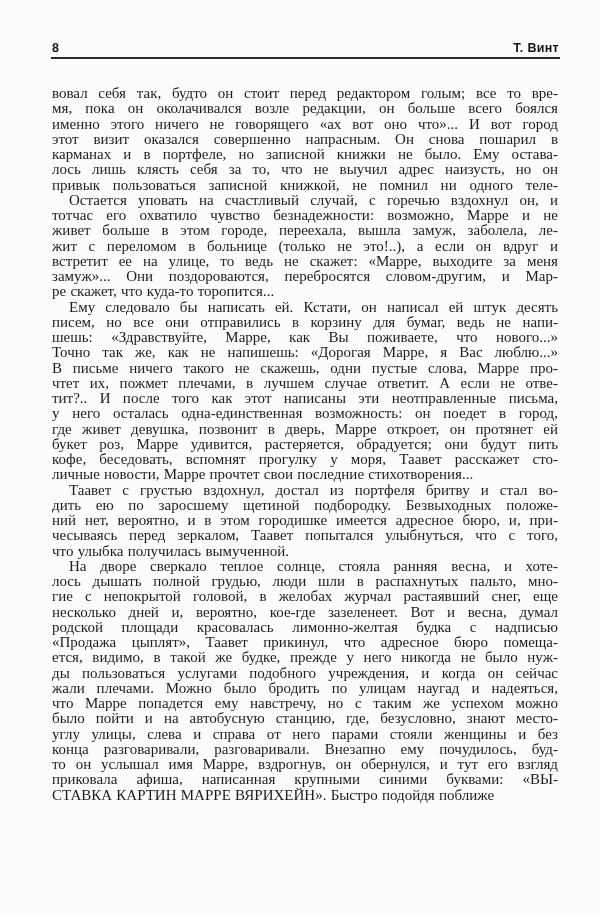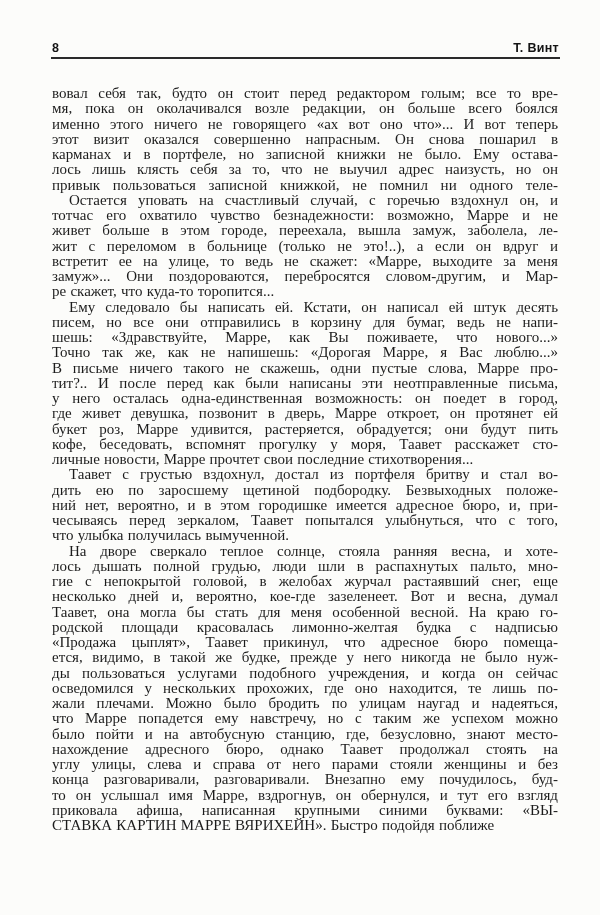--- a/index.html
+++ b/index.html
@@ -62,70 +62,68 @@
 <div class="page">
   <div class="header">
     <span>8</span>
     <span>Т. Винт</span>
   </div>
   <div class="rule"></div>
   <div class="page-body">
       <div class="para">
         <div class="line">вовал себя так, будто он стоит перед редактором голым; все то вре-</div>
         <div class="line">мя, пока он околачивался возле редакции, он больше всего боялся</div>
-        <div class="line">именно этого ничего не говорящего «ах вот оно что»... И вот теперь</div>
+        <div class="line">именно этого ничего не говорящего «ах вот оно что»... И вот город</div>
         <div class="line">этот визит оказался совершенно напрасным. Он снова пошарил в</div>
         <div class="line">карманах и в портфеле, но записной книжки не было. Ему остава-</div>
         <div class="line">лось лишь клясть себя за то, что не выучил адрес наизусть, но он</div>
         <div class="line">привык пользоваться записной книжкой, не помнил ни одного теле-</div>
       </div>
       <div class="para">
         <div class="line indent">Остается уповать на счастливый случай, с горечью вздохнул он, и</div>
         <div class="line">тотчас его охватило чувство безнадежности: возможно, Марре и не</div>
         <div class="line">живет больше в этом городе, переехала, вышла замуж, заболела, ле-</div>
         <div class="line">жит с переломом в больнице (только не это!..), а если он вдруг и</div>
         <div class="line">встретит ее на улице, то ведь не скажет: «Марре, выходите за меня</div>
         <div class="line">замуж»... Они поздороваются, перебросятся словом-другим, и Мар-</div>
         <div class="line last">ре скажет, что куда-то торопится...</div>
       </div>
       <div class="para">
         <div class="line indent">Ему следовало бы написать ей. Кстати, он написал ей штук десять</div>
         <div class="line">писем, но все они отправились в корзину для бумаг, ведь не напи-</div>
         <div class="line">шешь: «Здравствуйте, Марре, как Вы поживаете, что нового...»</div>
         <div class="line">Точно так же, как не напишешь: «Дорогая Марре, я Вас люблю...»</div>
         <div class="line">В письме ничего такого не скажешь, одни пустые слова, Марре про-</div>
-        <div class="line">тит?.. И после перед как были написаны эти неотправленные письма,</div>
+        <div class="line">чтет их, пожмет плечами, в лучшем случае ответит. А если не отве-</div>
+        <div class="line">тит?.. И после того как этот написаны эти неотправленные письма,</div>
         <div class="line">у него осталась одна-единственная возможность: он поедет в город,</div>
         <div class="line">где живет девушка, позвонит в дверь, Марре откроет, он протянет ей</div>
         <div class="line">букет роз, Марре удивится, растеряется, обрадуется; они будут пить</div>
         <div class="line">кофе, беседовать, вспомнят прогулку у моря, Таавет расскажет сто-</div>
         <div class="line last">личные новости, Марре прочтет свои последние стихотворения...</div>
       </div>
       <div class="para">
         <div class="line indent">Таавет с грустью вздохнул, достал из портфеля бритву и стал во-</div>
         <div class="line">дить ею по заросшему щетиной подбородку. Безвыходных положе-</div>
         <div class="line">ний нет, вероятно, и в этом городишке имеется адресное бюро, и, при-</div>
         <div class="line">чесываясь перед зеркалом, Таавет попытался улыбнуться, что с того,</div>
         <div class="line last">что улыбка получилась вымученной.</div>
       </div>
       <div class="para">
         <div class="line indent">На дворе сверкало теплое солнце, стояла ранняя весна, и хоте-</div>
         <div class="line">лось дышать полной грудью, люди шли в распахнутых пальто, мно-</div>
         <div class="line">гие с непокрытой головой, в желобах журчал растаявший снег, еще</div>
         <div class="line">несколько дней и, вероятно, кое-где зазеленеет. Вот и весна, думал</div>
-        <div class="line">Таавет, она могла бы стать для меня особенной весной. На краю го-</div>
         <div class="line">родской площади красовалась лимонно-желтая будка с надписью</div>
         <div class="line">«Продажа цыплят», Таавет прикинул, что адресное бюро помеща-</div>
         <div class="line">ется, видимо, в такой же будке, прежде у него никогда не было нуж-</div>
         <div class="line">ды пользоваться услугами подобного учреждения, и когда он сейчас</div>
-        <div class="line">осведомился у нескольких прохожих, где оно находится, те лишь по-</div>
         <div class="line">жали плечами. Можно было бродить по улицам наугад и надеяться,</div>
         <div class="line">что Марре попадется ему навстречу, но с таким же успехом можно</div>
         <div class="line">было пойти и на автобусную станцию, где, безусловно, знают место-</div>
-        <div class="line">нахождение адресного бюро, однако Таавет продолжал стоять на</div>
         <div class="line">углу улицы, слева и справа от него парами стояли женщины и без</div>
         <div class="line">конца разговаривали, разговаривали. Внезапно ему почудилось, буд-</div>
         <div class="line">то он услышал имя Марре, вздрогнув, он обернулся, и тут его взгляд</div>
         <div class="line">приковала афиша, написанная крупными синими буквами: «ВЫ-</div>
         <div class="line last">СТАВКА КАРТИН МАРРЕ ВЯРИХЕЙН». Быстро подойдя поближе</div>
       </div>
     </div>
 </div>
 
 </body></html>

